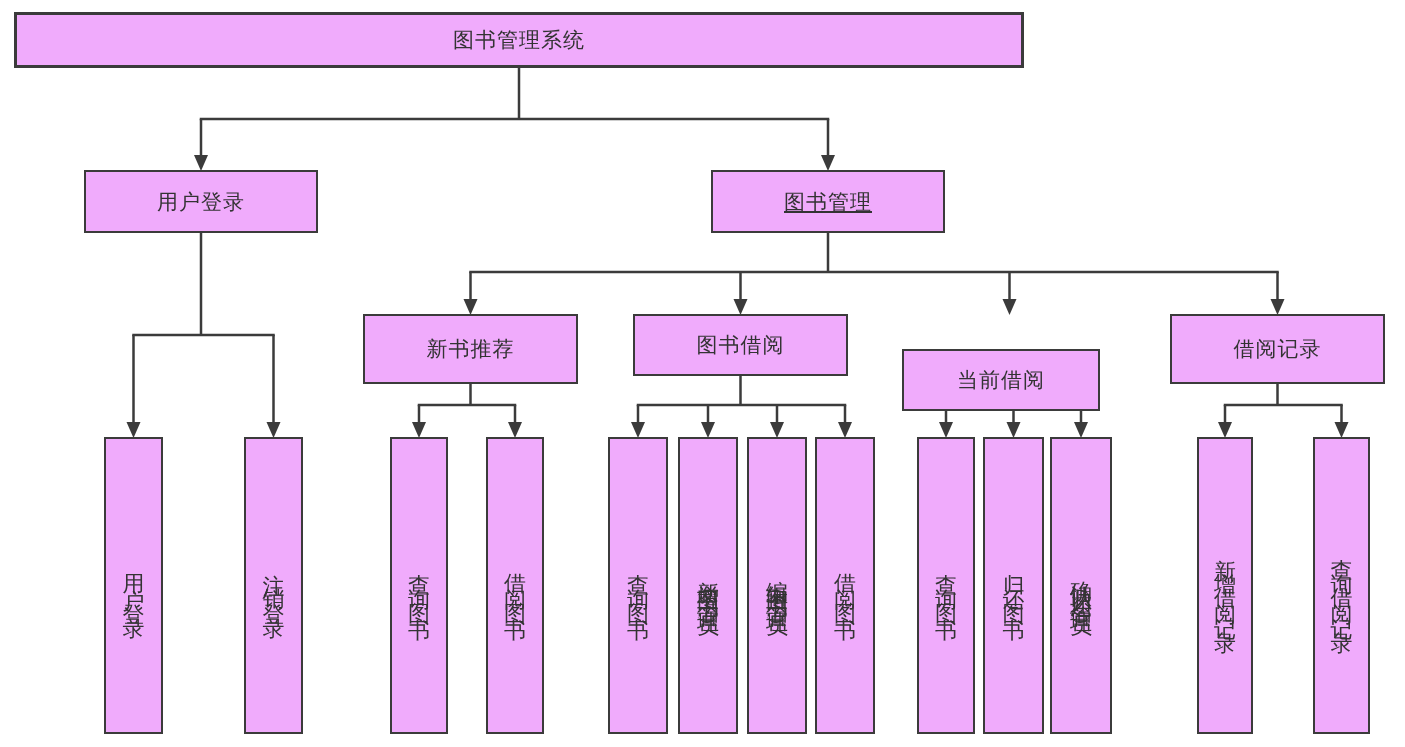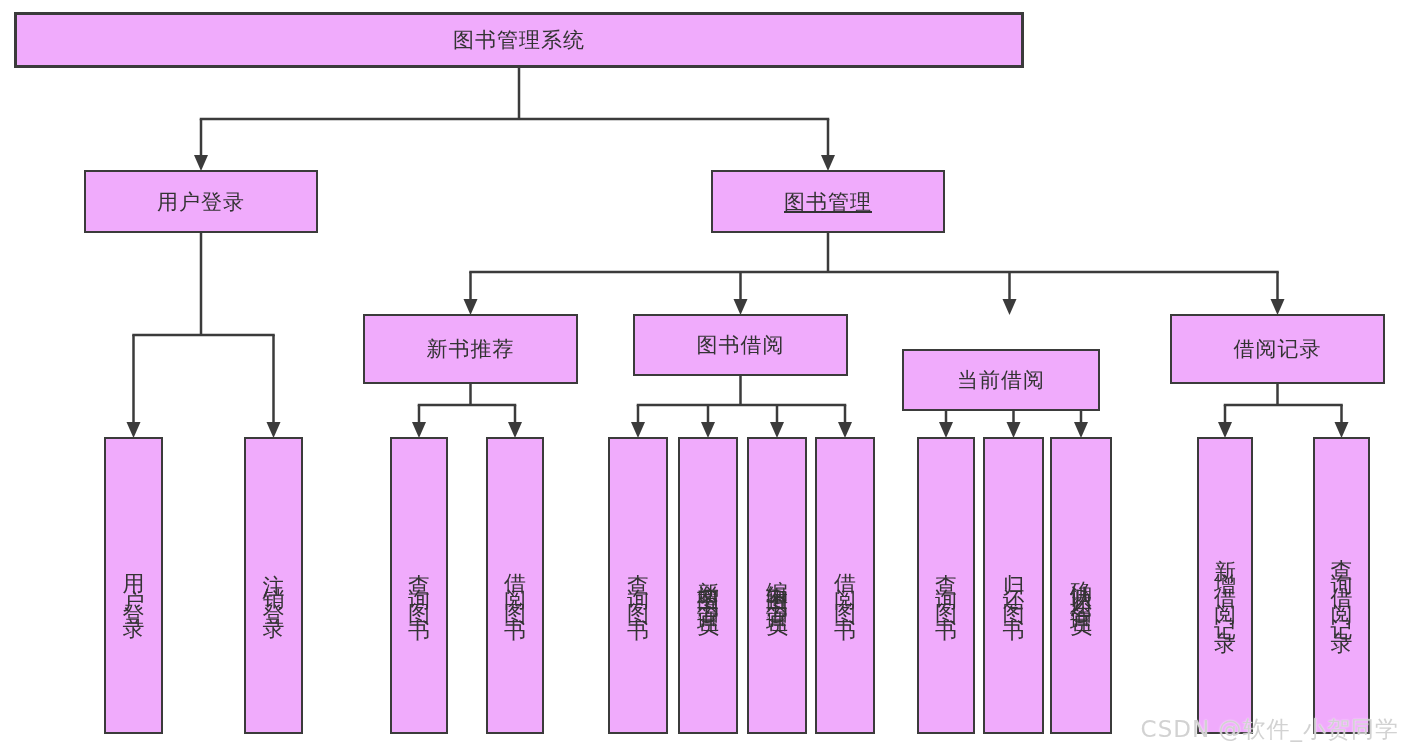--- a/index.html
+++ b/index.html
@@ -155,14 +155,13 @@
       <div class="node v" style="left: 1050px; top: 437px; width: 62px; height: 297px;">
         <span class="lbl" style="letter-spacing: 5px;">确认归还（管理员）</span>
       </div>
       <div class="node v" style="left: 1197px; top: 437px; width: 56px; height: 297px;">
         <span class="lbl" style="letter-spacing: 15px;">新增借阅记录</span>
       </div>
       <div class="node v" style="left: 1313px; top: 437px; width: 57px; height: 297px;">
         <span class="lbl" style="letter-spacing: 15px;">查询借阅记录</span>
       </div>
     </div>
-  <div id="watermark" style="color: rgb(210, 210, 210);">CSDN @软件_小贺同学</div>
 </div>
 
 </body></html>

